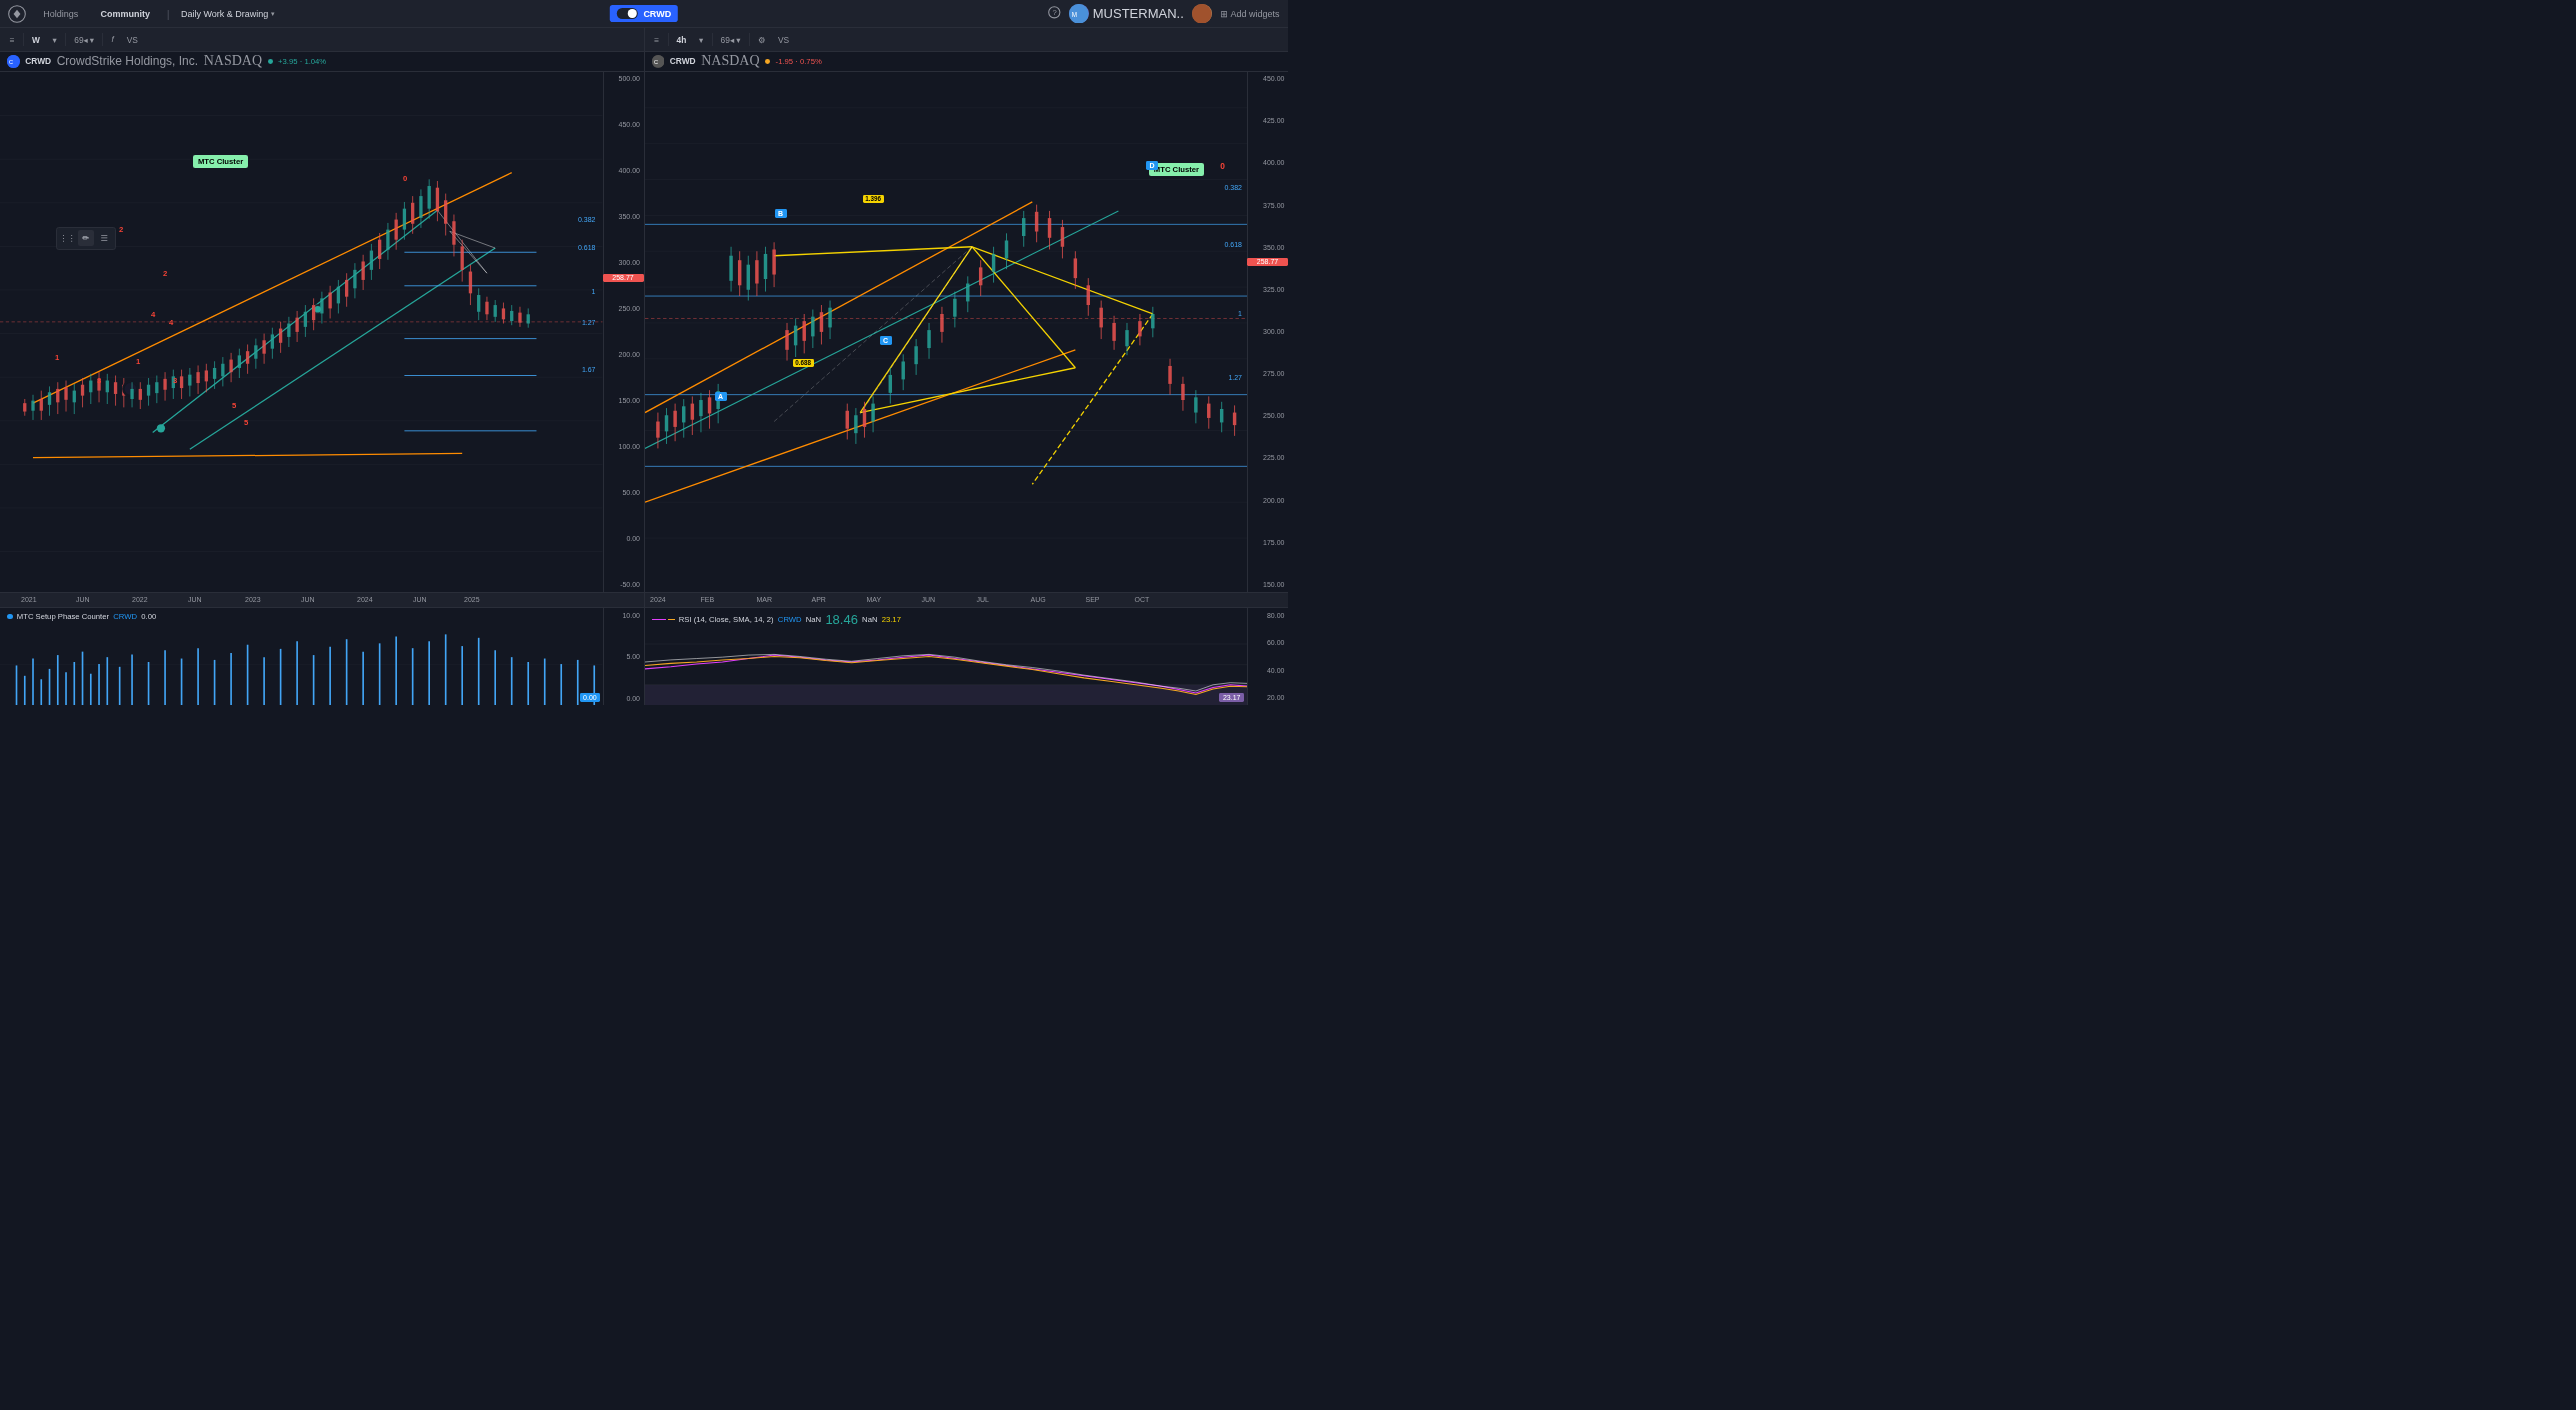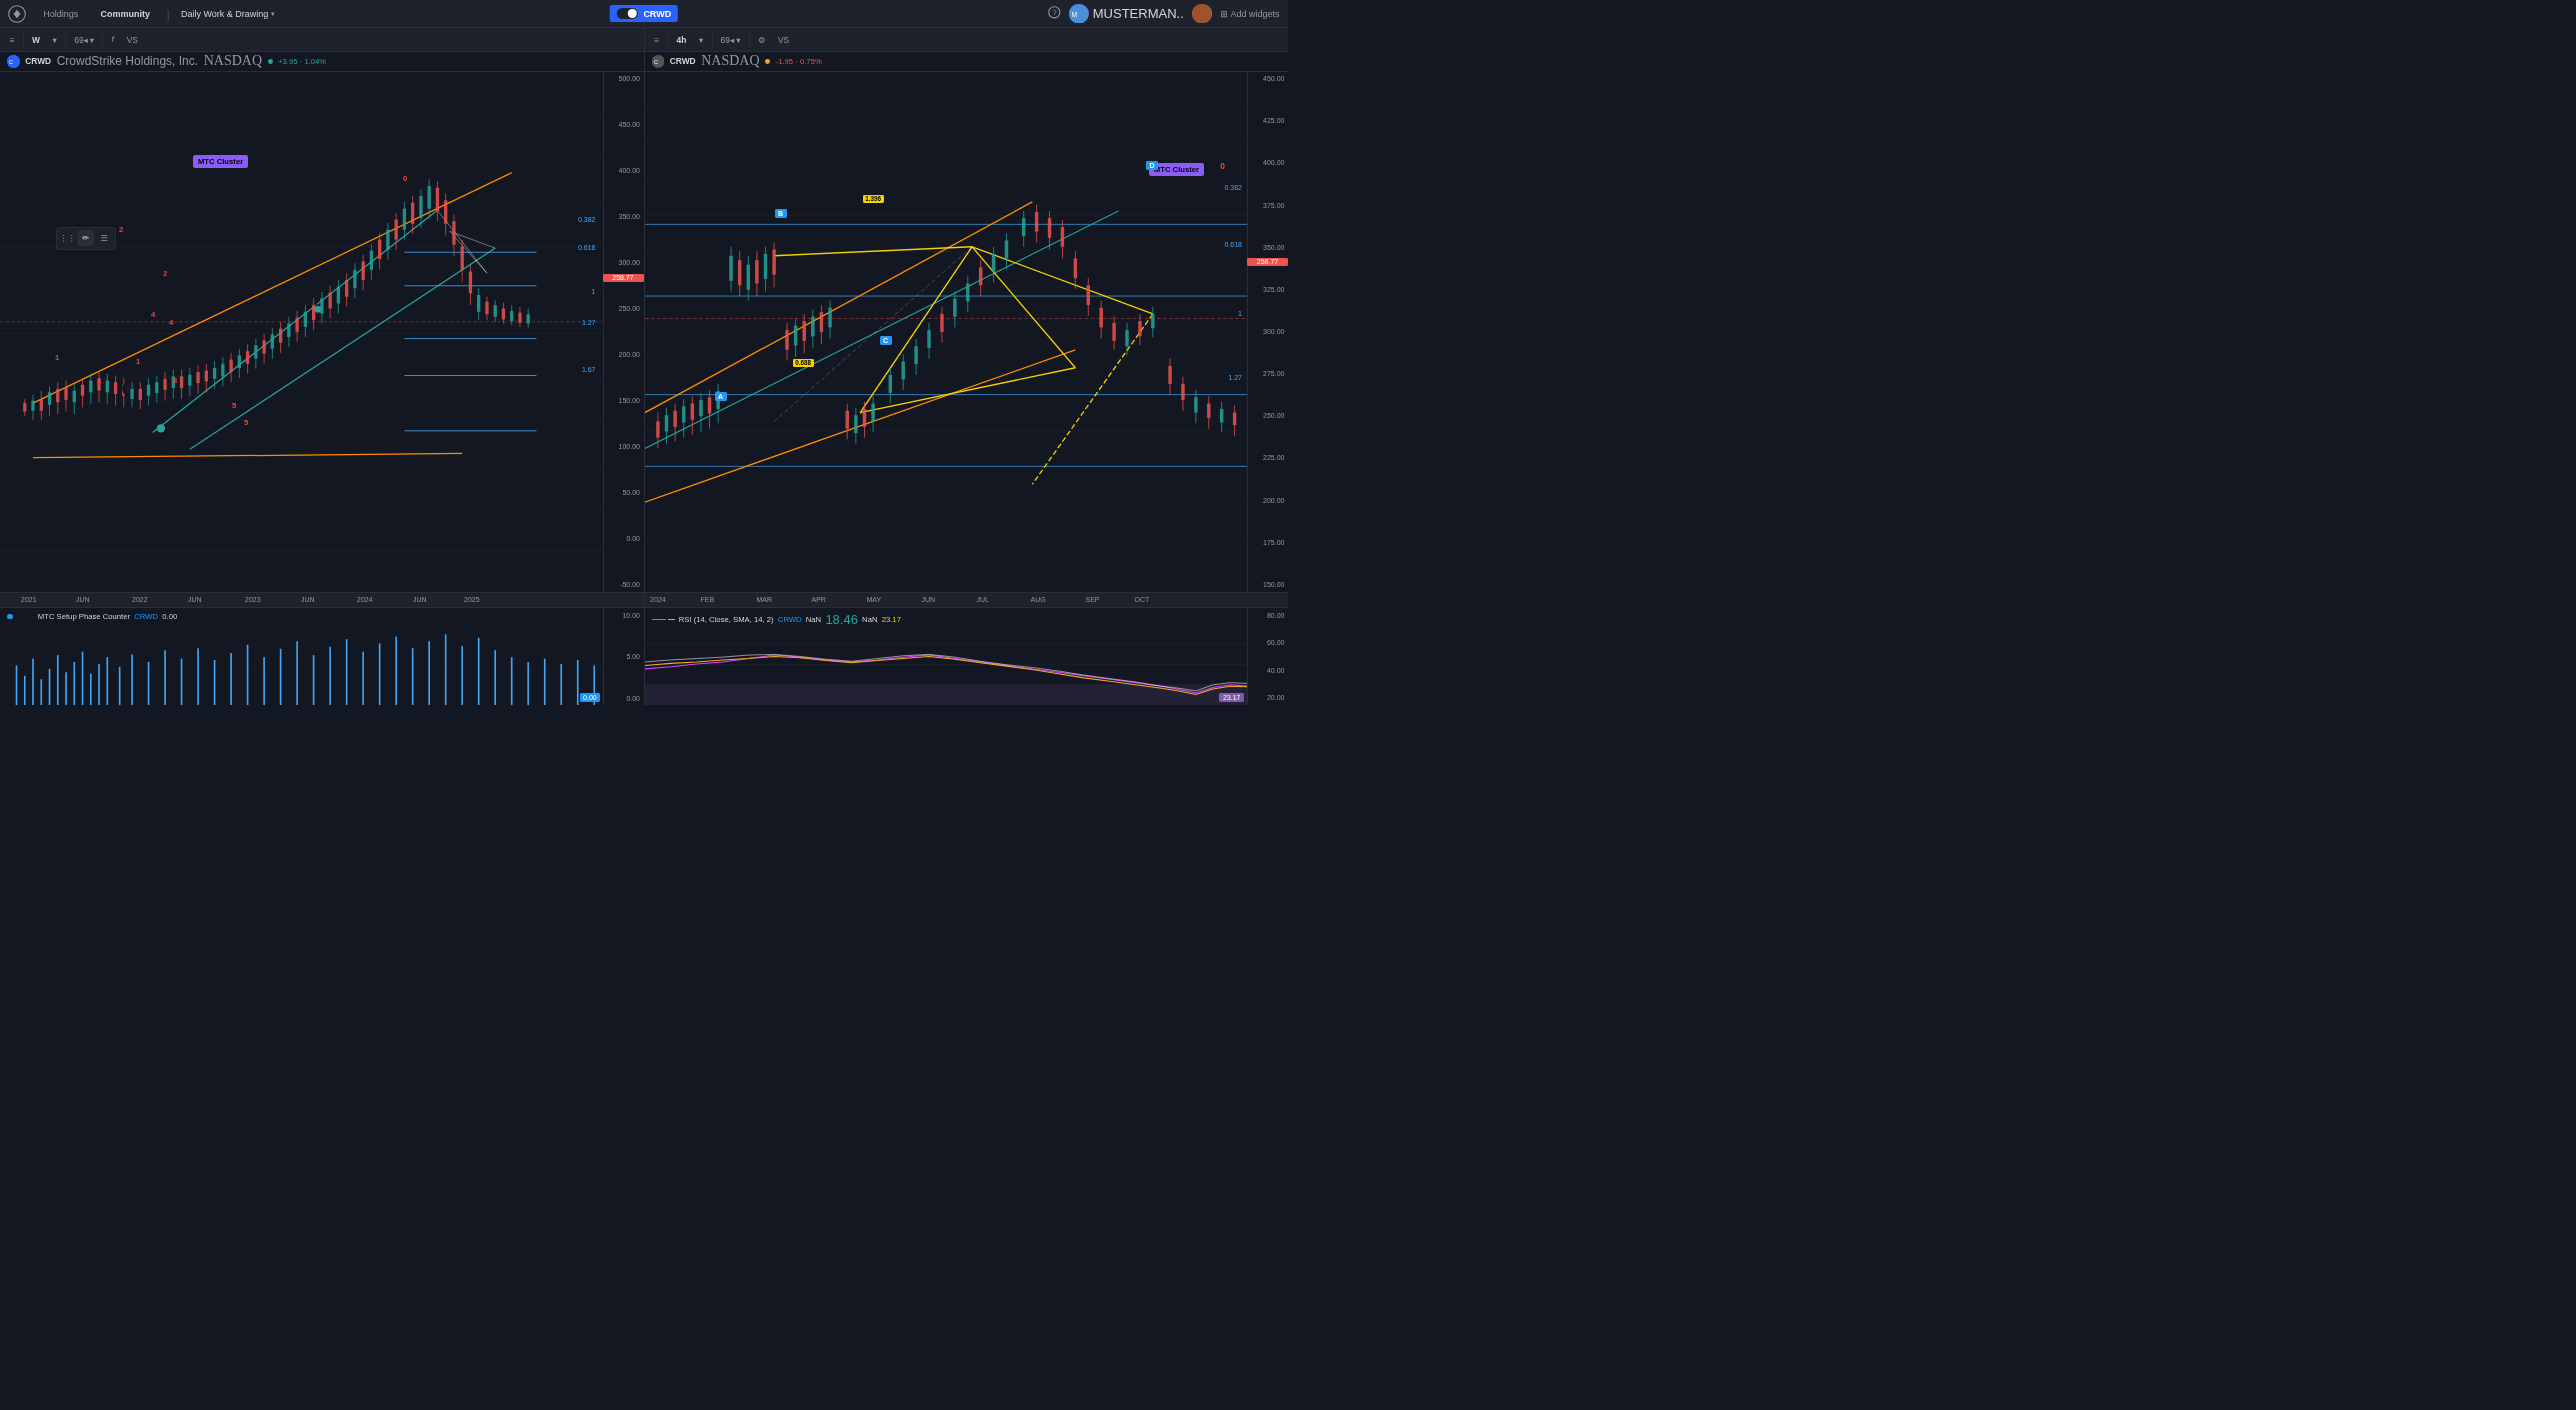--- a/index.html
+++ b/index.html
@@ -265,21 +265,21 @@
       display: flex;
       align-items: center;
       gap: 4.2px;
     }
     .ind-dot {
       width: 5.6px;
       height: 5.6px;
       border-radius: 50%;
       background: #2196f3;
     }
-    .ind-name { color: #d1d4dc; font-size: 7.7px; margin-left: 21px; }
+    .ind-name { color: #d1d4dc; font-size: 7.7px; }
     .ind-symbol { color: #2196f3; font-size: 7.7px; }
     .ind-value { color: #d1d4dc; font-size: 7.7px; }
     .bottom-value-badge {
       position: absolute;
       bottom: 3.5px;
       right: 46px;
       background: #2196f3;
       color: #fff;
       font-size: 7px;
       padding: 0.7px 2.8px;
@@ -310,21 +310,21 @@
     }
     .time-label {
       position: absolute;
       font-size: 7px;
       color: #9598a1;
     }
 
     
     .mtc-cluster-label {
       position: absolute;
-      background: #8b5cf6;
+      background: #86efac;
       color: #000;
       font-size: 7.7px;
       font-weight: 700;
       padding: 2.1px 4.9px;
       border-radius: 2.1px;
     }
 
     
     .price-tag {
       position: absolute;

